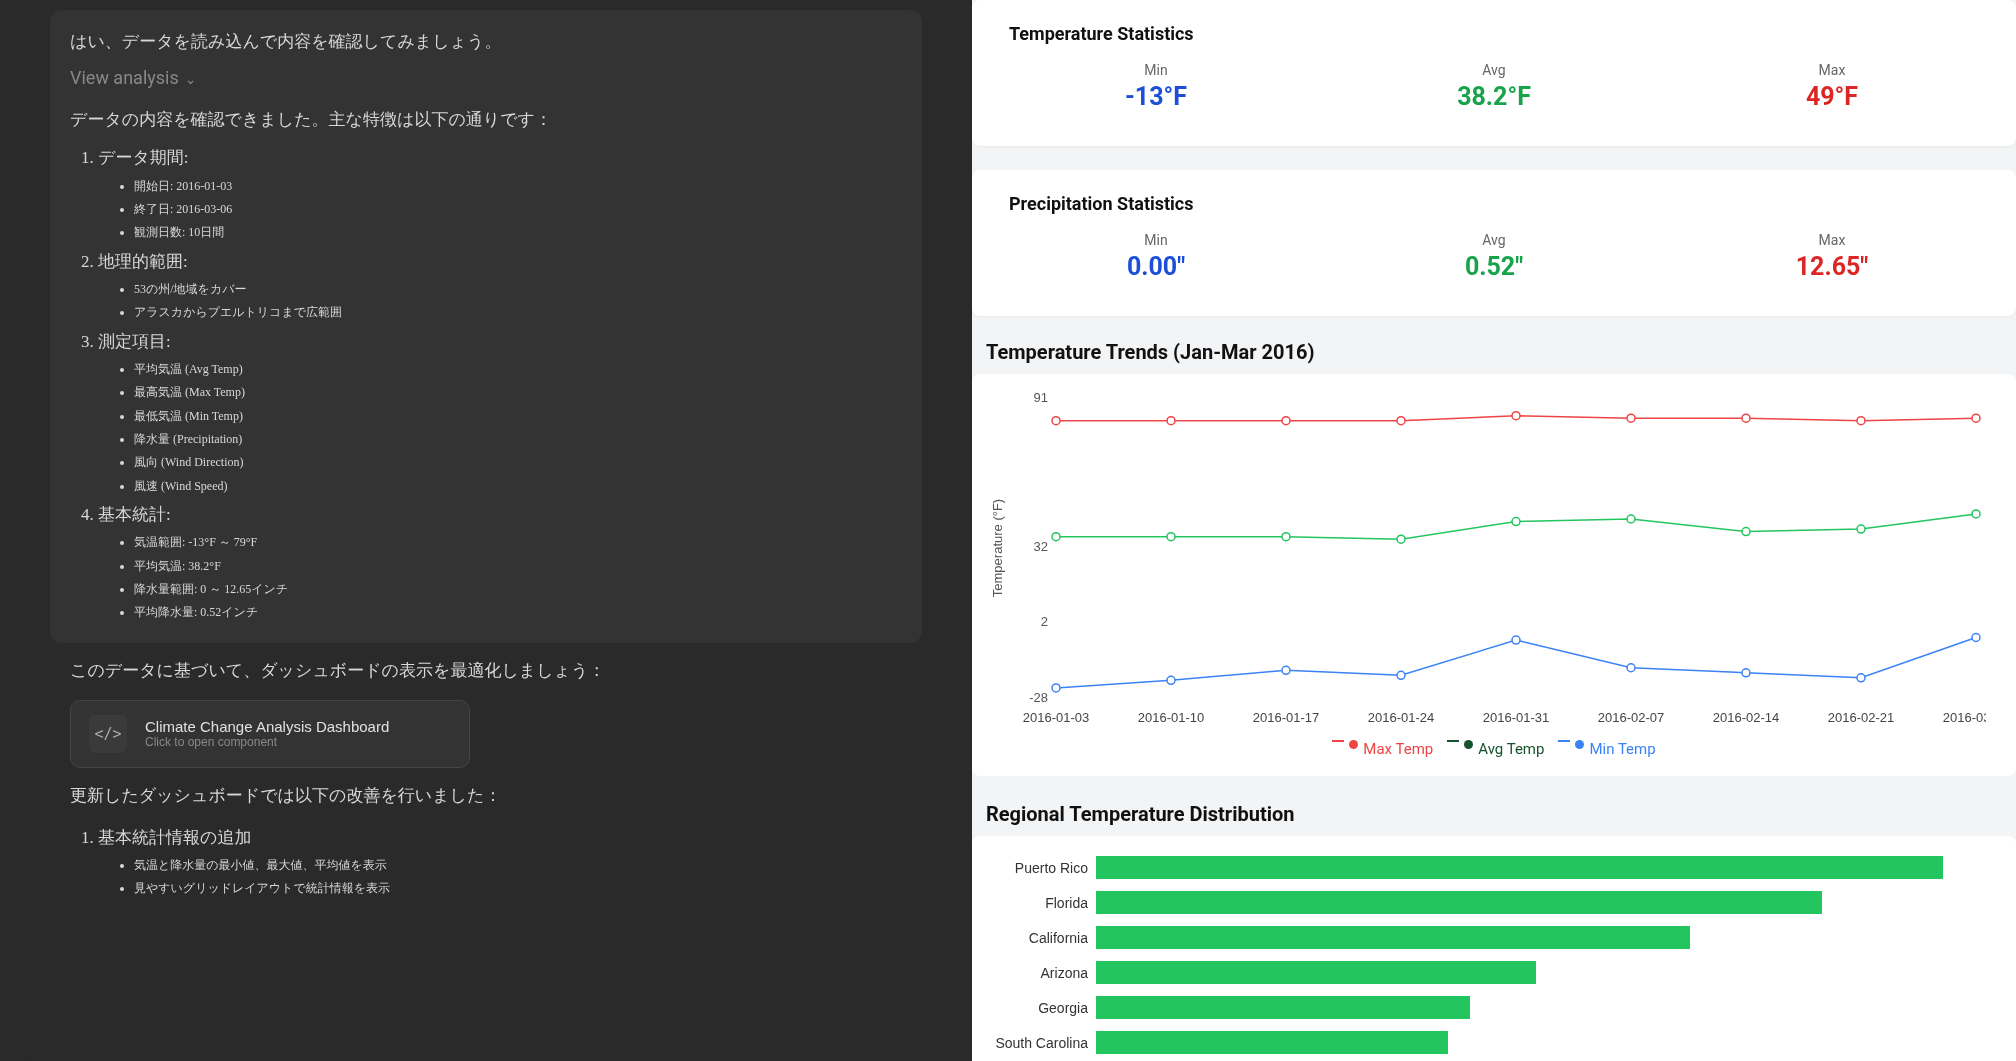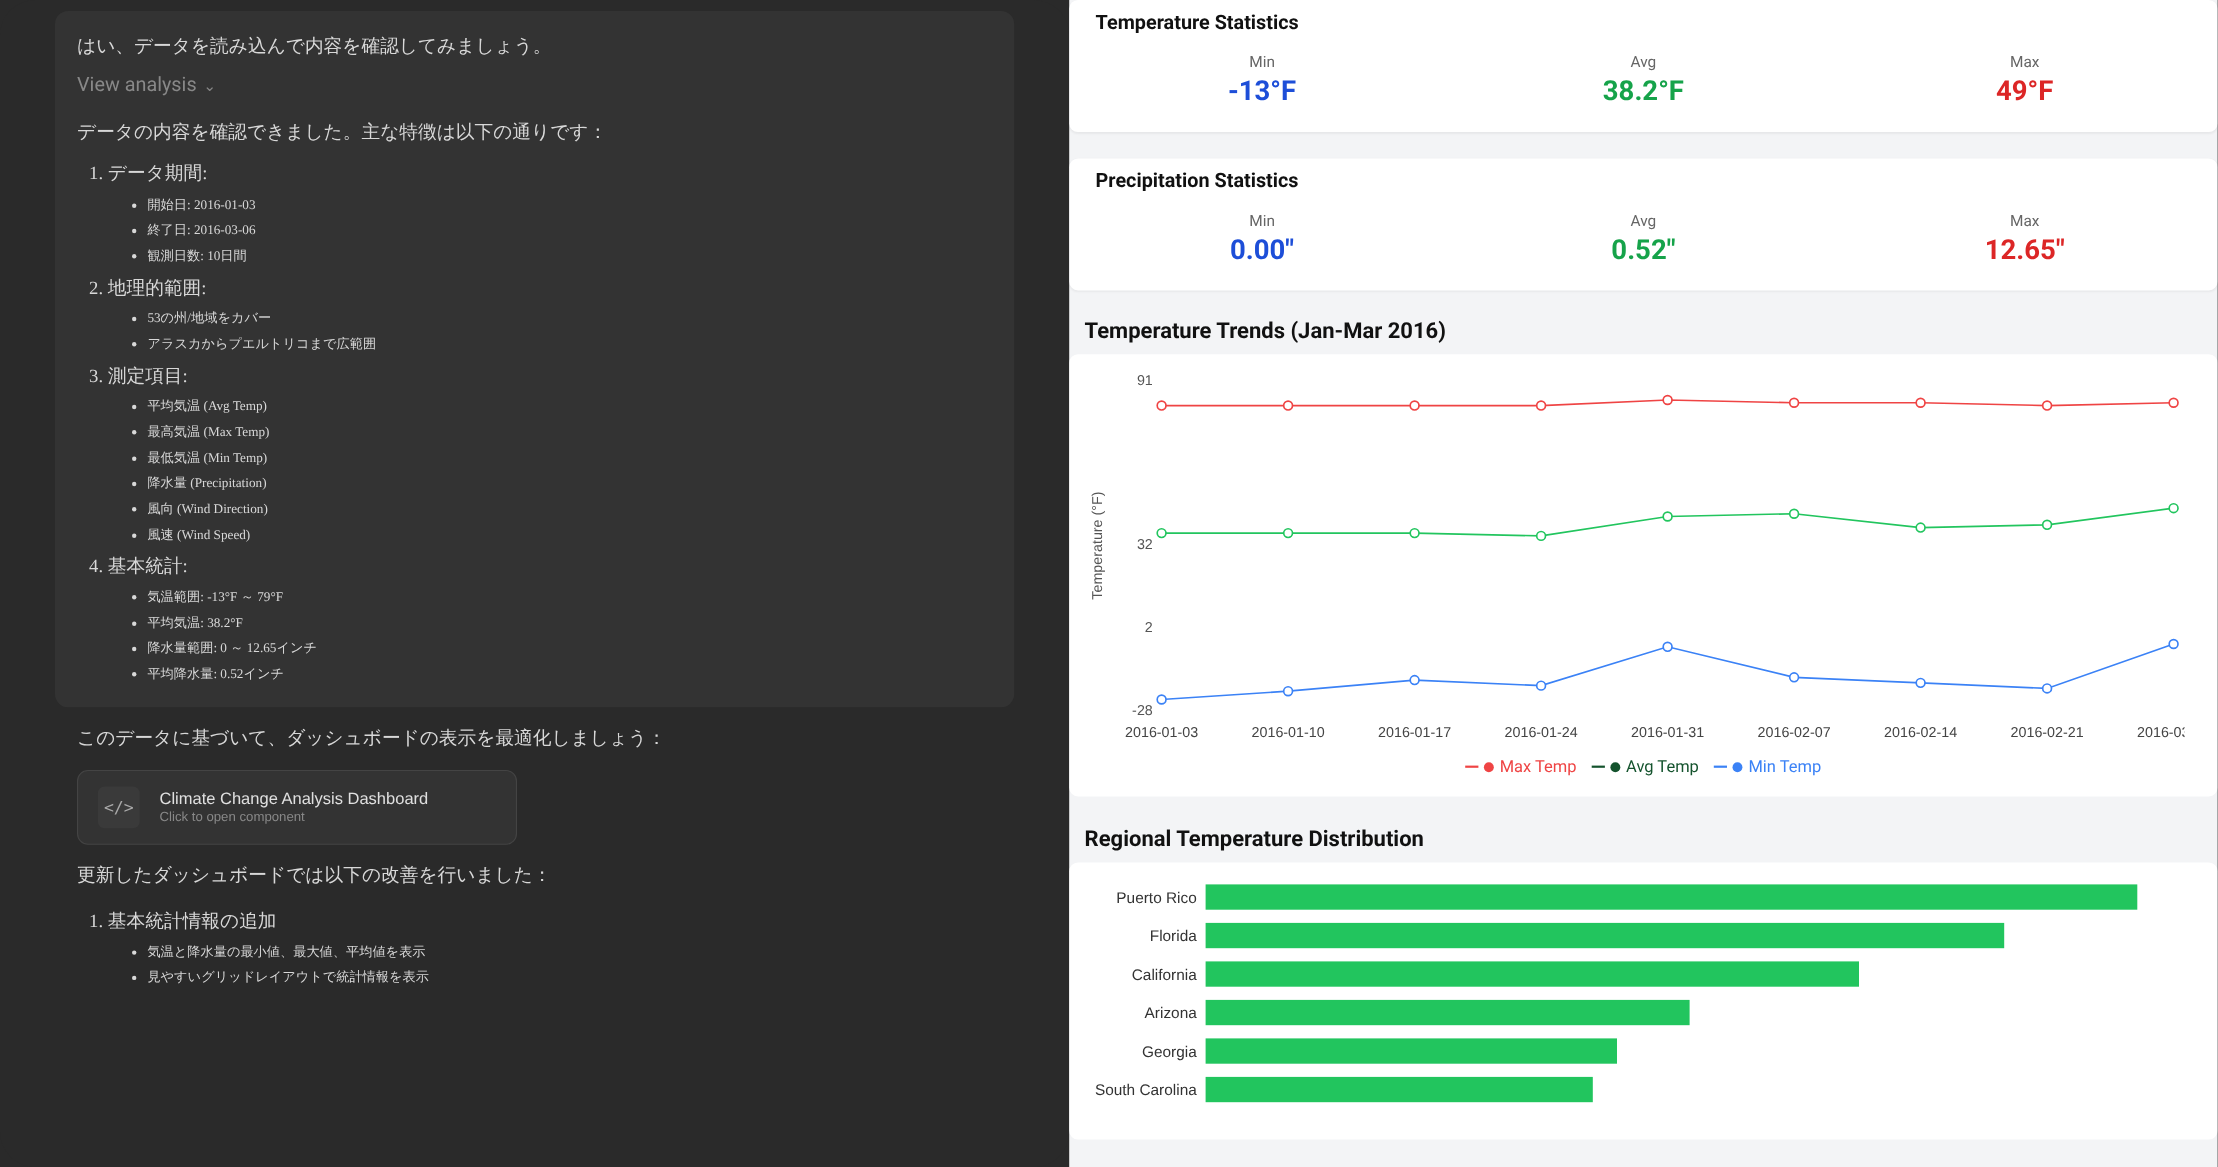--- a/index.html
+++ b/index.html
@@ -110,21 +110,21 @@
 .right-panel {
   flex: 1;
   background: #f3f4f6;
   overflow-y: auto;
   padding: 0 0 20px 0;
 }
 .card {
   background: #fff;
   border-radius: 8px;
   margin: 0 0 24px 0;
-  padding: 4px;
+  padding: 17px;
   box-shadow: 0 1px 2px rgba(0,0,0,0.05);
 }
 .section-header {
   font-size: 18px;
   font-weight: 700;
   color: #111;
   padding: 6px 20px 12px 20px;
 }
 .stats-row {
   display: flex;
@@ -162,21 +162,21 @@
   padding: 14px 14px 18px 14px;
 }
 svg text { font-family: -apple-system, sans-serif; }
 .legend {
   display: flex;
   justify-content: center;
   gap: 14px;
   font-size: 15px;
   margin-top: 8px;
 }
-.legend-item { display: flex; align-items: center; gap: 5px; }
+.legend-item { display: flex; align-items: flex-start; gap: 5px; }
 .legend-dot {
   width: 9px; height: 9px; border-radius: 50%;
   background: currentColor; display: inline-block;
 }
 .legend-line {
   width: 12px; height: 2px; background: currentColor; display:inline-block;
 }
 .leg-red { color: #ef4444; }
 .leg-green { color: #14532d; }
 .leg-blue { color: #3b82f6; }

